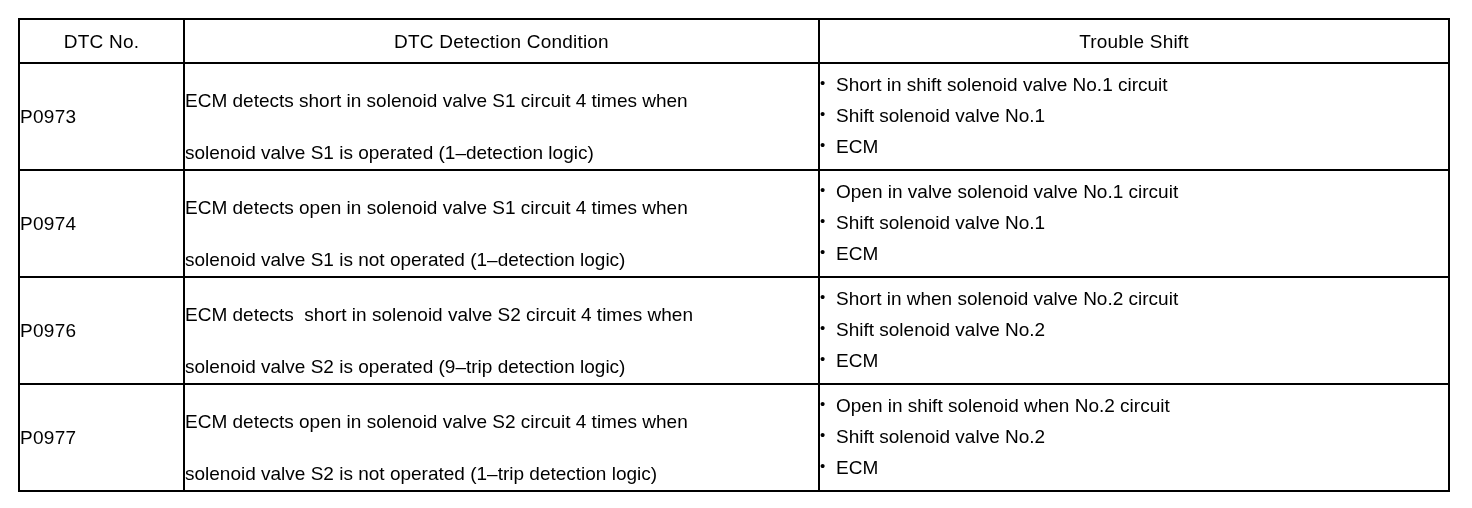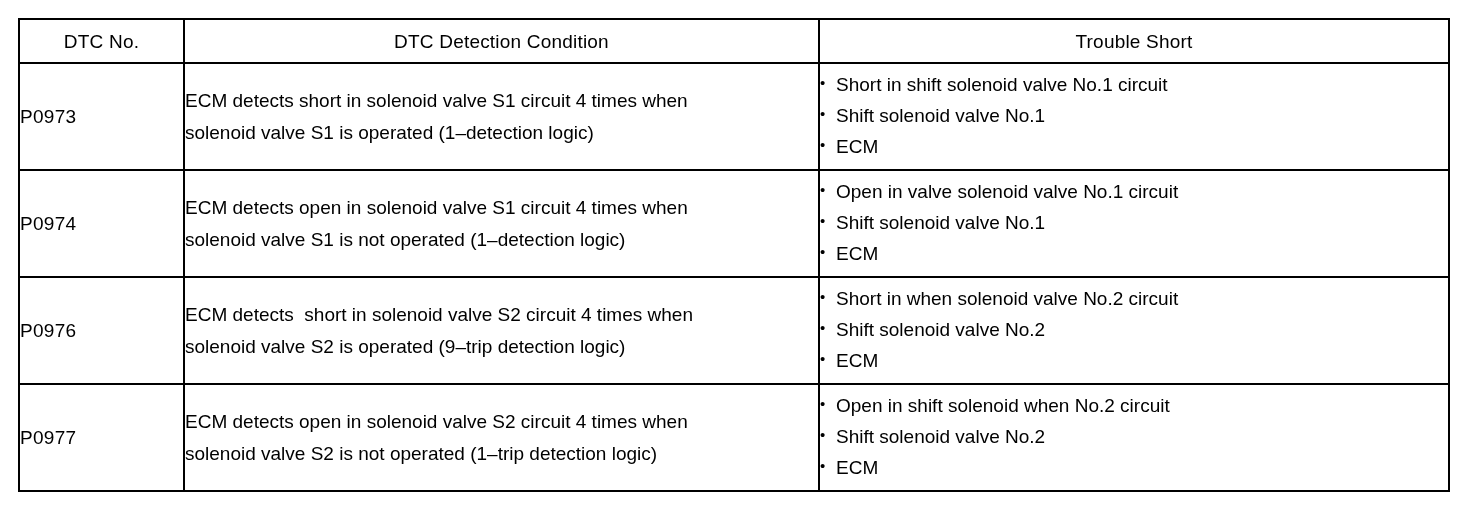--- a/index.html
+++ b/index.html
@@ -75,20 +75,21 @@
   }
 
   .cell-cond {
     padding: 0 14px 0 16px;
     font-size: 19px;
     line-height: 1.65;
   }
   .cond-line {
     display: block;
     white-space: pre;
+    margin-top: 20px;
   }
 
   .cell-trouble {
     padding: 8px 10px 8px 8px;
     font-size: 19px;
     vertical-align: middle;
   }
   .trouble-list {
     list-style: none;
     margin: 0;
@@ -126,21 +127,21 @@
 
     <thead>
       <tr>
         <th>
           <span class="hdr-label">DTC No.</span>
         </th>
         <th>
           <span class="hdr-label">DTC Detection Condition</span>
         </th>
         <th>
-          <span class="hdr-label">Trouble Short</span>
+          <span class="hdr-label">Trouble Shift</span>
         </th>
       </tr>
     </thead>
 
     <tbody>
 
       <tr>
         <td class="cell-dtc">
           <span class="dtc-value">P0973</span>
         </td>

